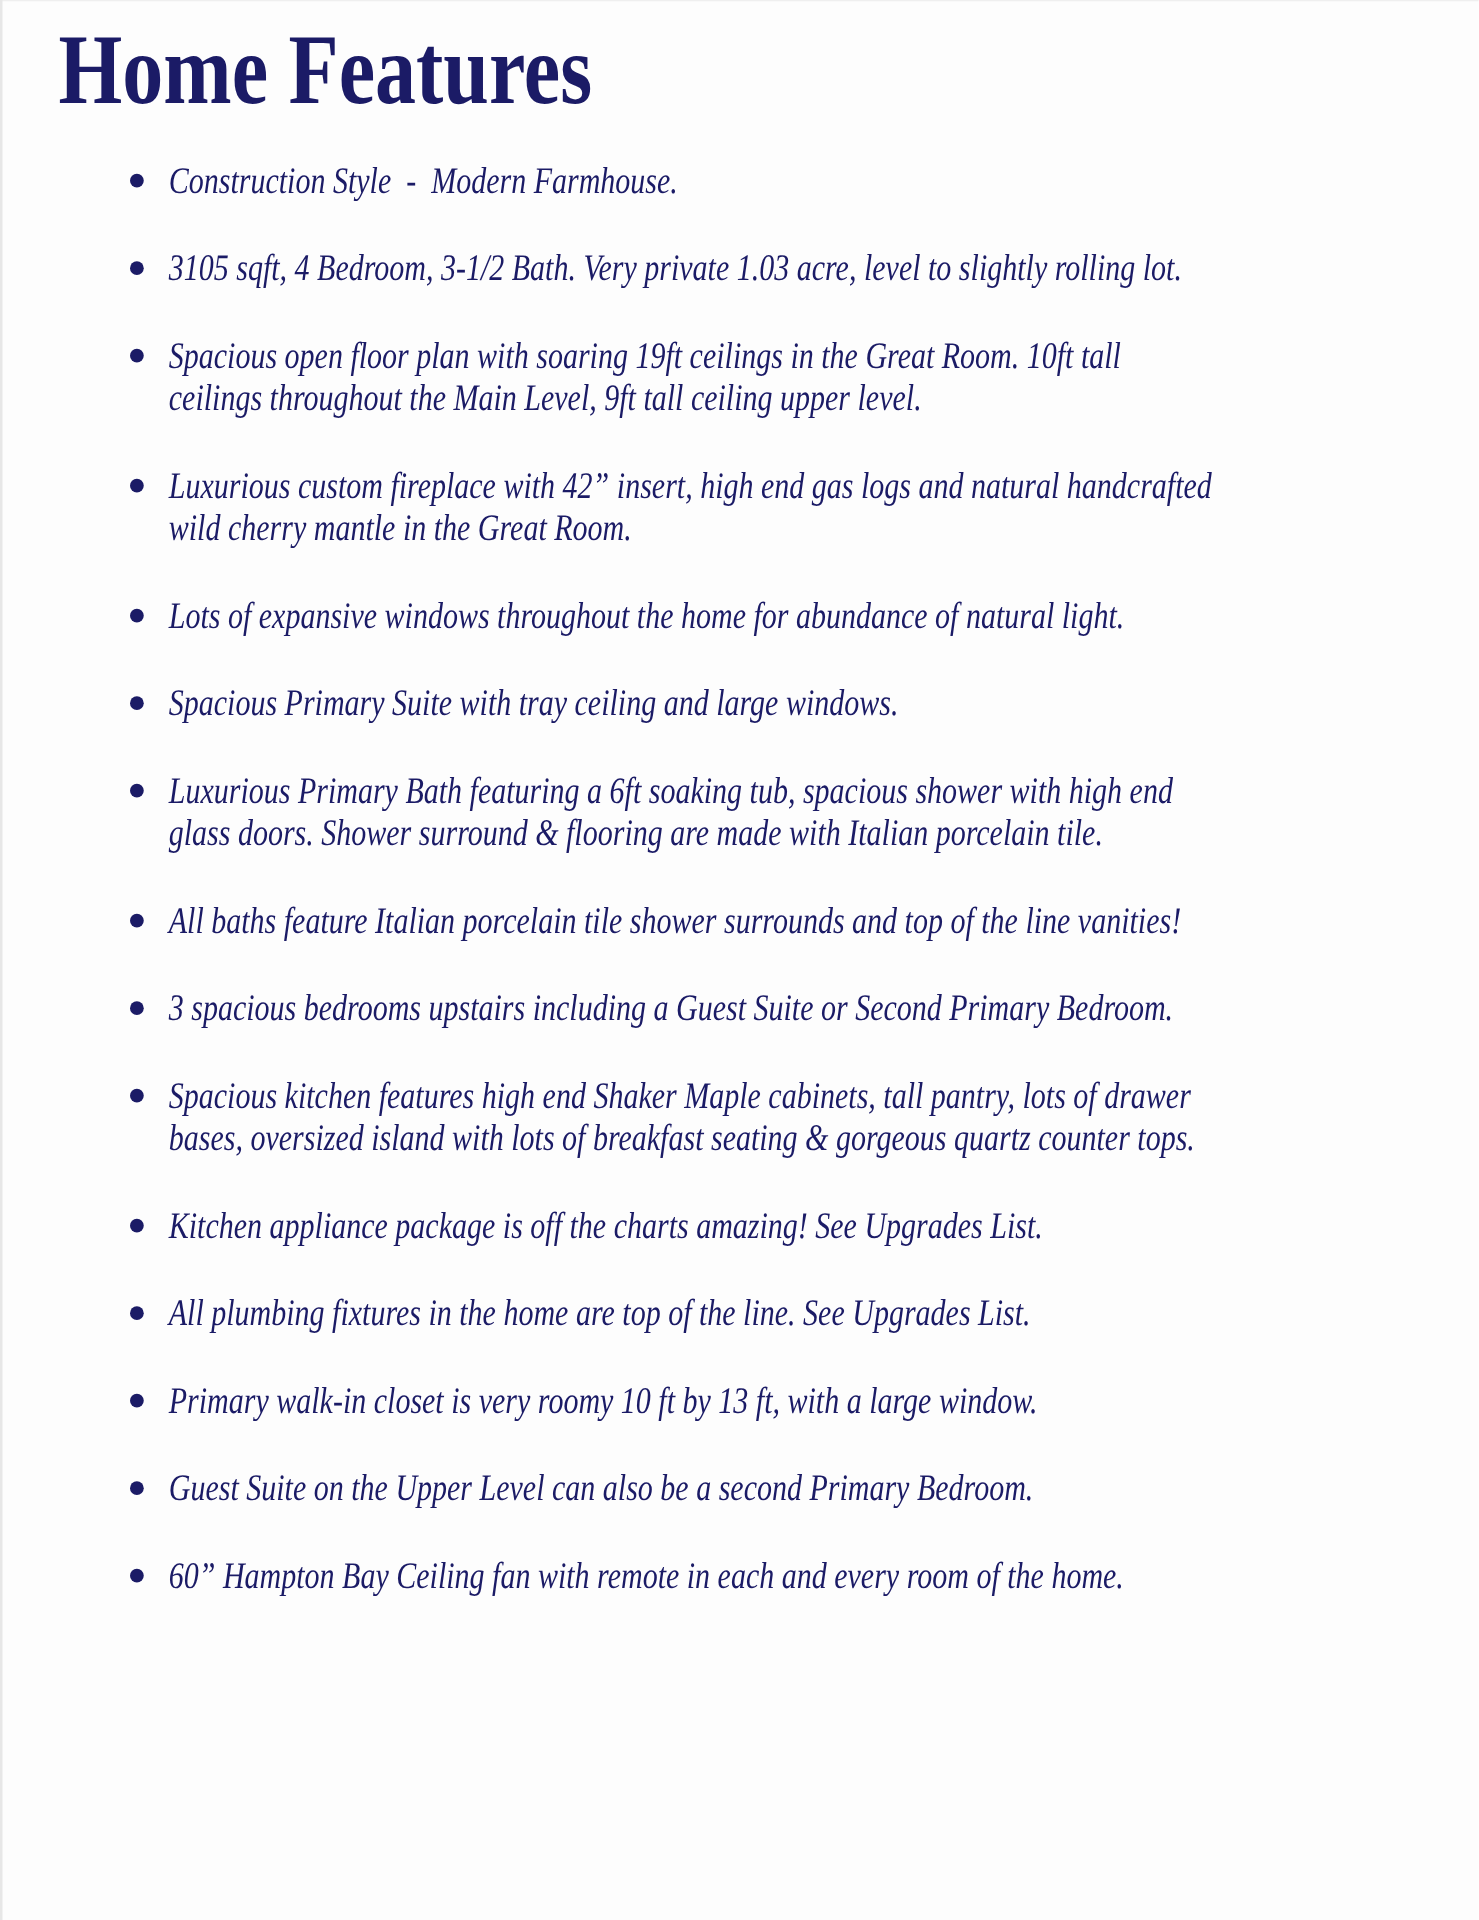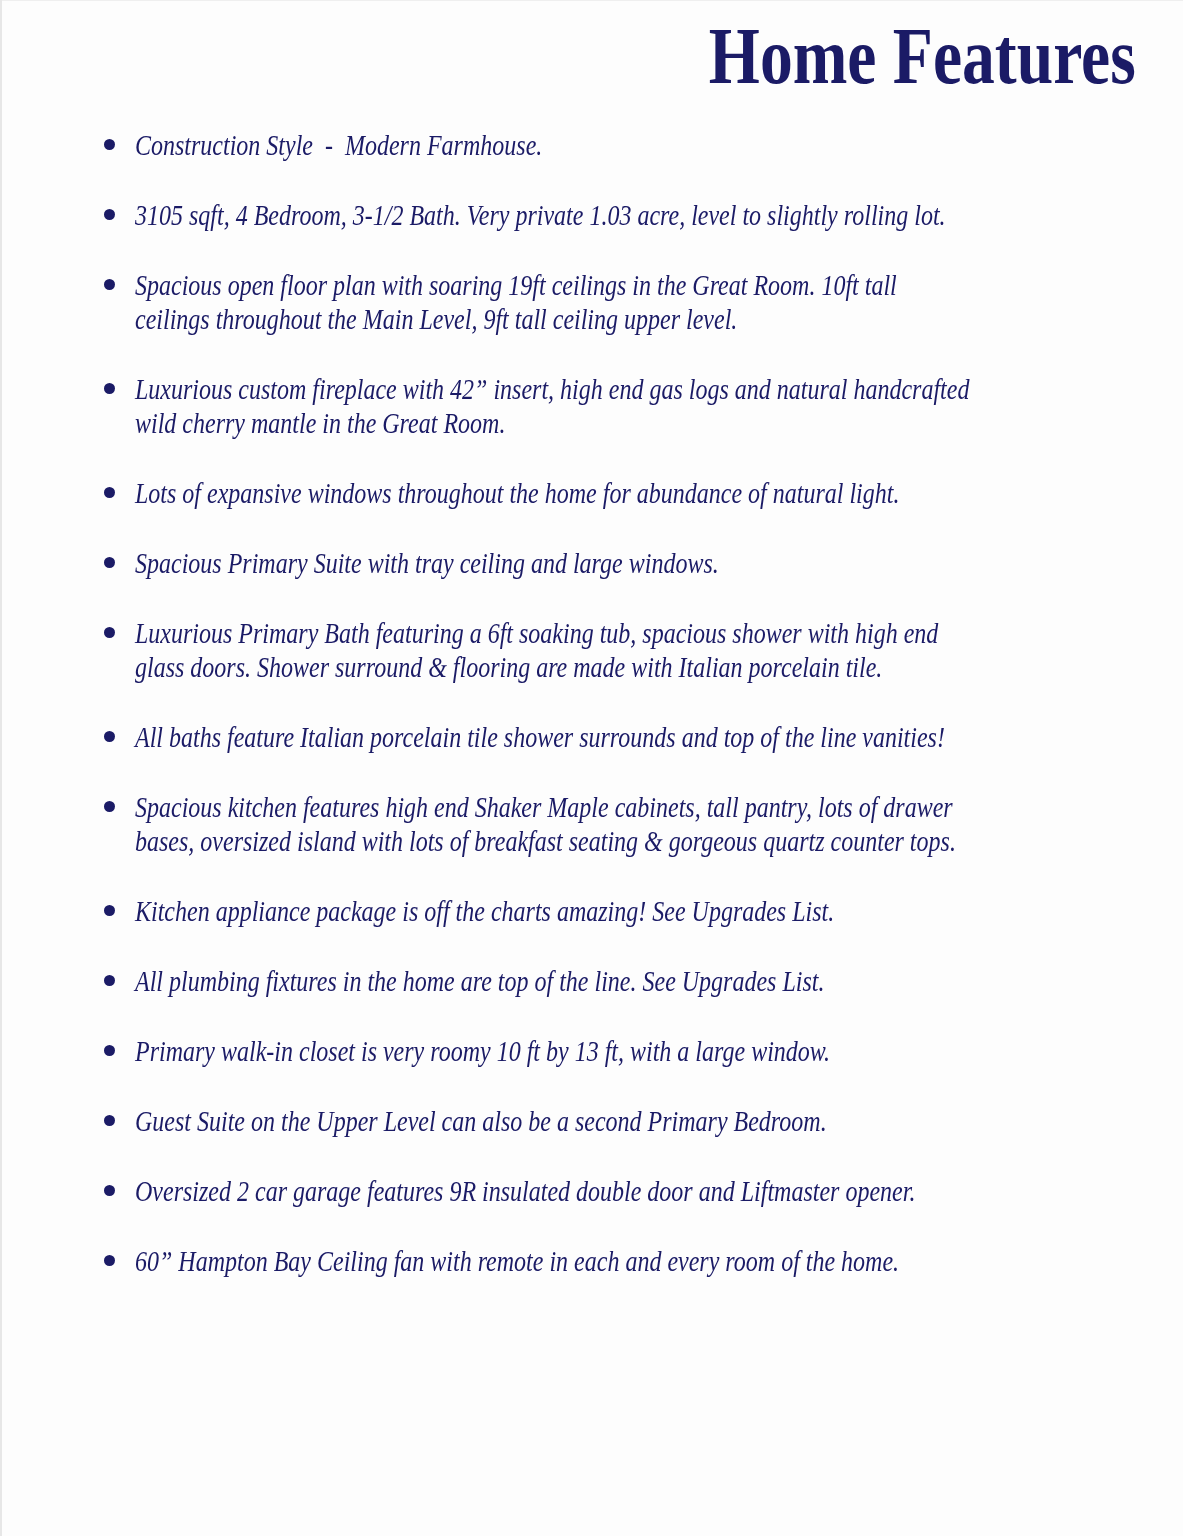--- a/index.html
+++ b/index.html
@@ -12,21 +12,21 @@
     width: 1183px;
     height: 1536px;
     margin: 0 auto;
     background: var(--paper, #fdfdfd);
     overflow: hidden;
     font-family: "Liberation Serif", serif;
     color: var(--ink, #1b1b66);
     box-shadow: inset 2px 0 0 #e7e7e7, inset 0 1px 0 #efefef;
   }
   .title-wrap {
-    text-align: right;
+    text-align: left;
     padding-top: 10px;
     height: 92px;
   }
   .page-title {
     display: inline-block;
     font-size: 80px;
     line-height: 92px;
     font-weight: bold;
     transform: scaleX(0.82);
     transform-origin: center top;
@@ -100,20 +100,24 @@
       <span class="bullet"></span>
       <span class="feature-text">Luxurious Primary Bath featuring a 6ft soaking tub, spacious shower with high end
 glass doors. Shower surround &amp; flooring are made with Italian porcelain tile.</span>
     </li>
     <li class="feature">
       <span class="bullet"></span>
       <span class="feature-text">All baths feature Italian porcelain tile shower surrounds and top of the line vanities!</span>
     </li>
     <li class="feature">
       <span class="bullet"></span>
+      <span class="feature-text">3 spacious bedrooms upstairs including a Guest Suite or Second Primary Bedroom.</span>
+    </li>
+    <li class="feature">
+      <span class="bullet"></span>
       <span class="feature-text">Spacious kitchen features high end Shaker Maple cabinets, tall pantry, lots of drawer
 bases, oversized island with lots of breakfast seating &amp; gorgeous quartz counter tops.</span>
     </li>
     <li class="feature">
       <span class="bullet"></span>
       <span class="feature-text">Kitchen appliance package is off the charts amazing! See Upgrades List.</span>
     </li>
     <li class="feature">
       <span class="bullet"></span>
       <span class="feature-text">All plumbing fixtures in the home are top of the line. See Upgrades List.</span>
@@ -121,20 +125,16 @@
     <li class="feature">
       <span class="bullet"></span>
       <span class="feature-text">Primary walk-in closet is very roomy 10 ft by 13 ft, with a large window.</span>
     </li>
     <li class="feature">
       <span class="bullet"></span>
       <span class="feature-text">Guest Suite on the Upper Level can also be a second Primary Bedroom.</span>
     </li>
     <li class="feature">
       <span class="bullet"></span>
-      <span class="feature-text">Oversized 2 car garage features 9R insulated double door and Liftmaster opener.</span>
-    </li>
-    <li class="feature">
-      <span class="bullet"></span>
       <span class="feature-text">60” Hampton Bay Ceiling fan with remote in each and every room of the home.</span>
     </li>
   </ul>
 </div>
 
 </body></html>

